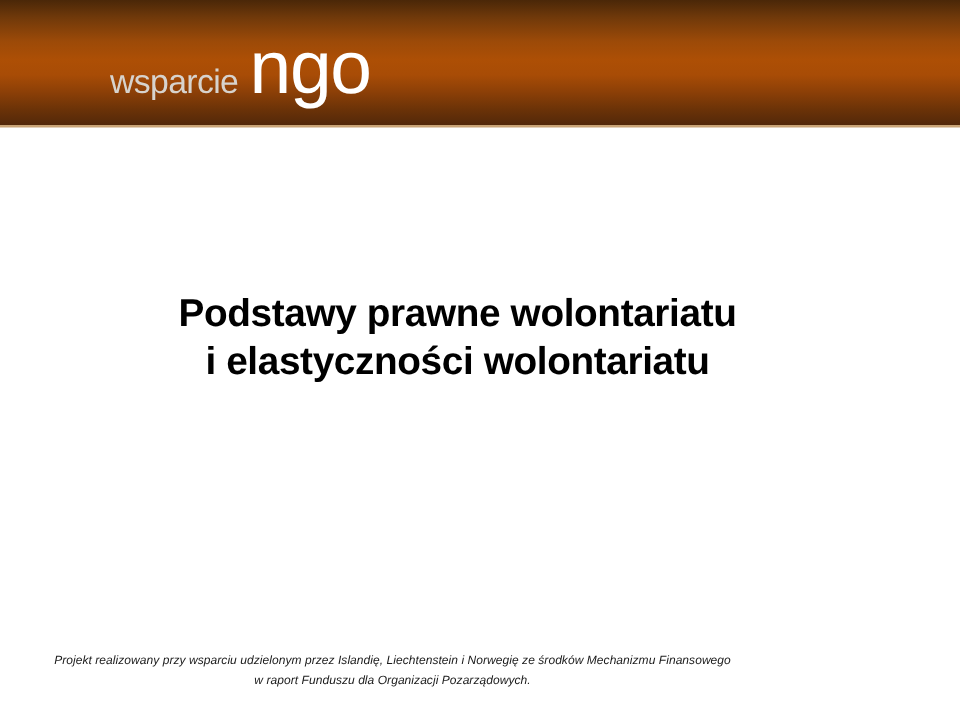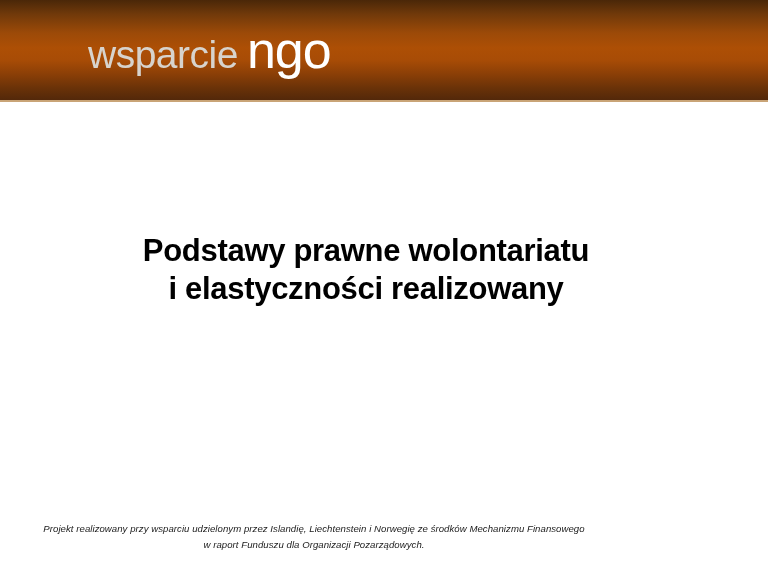--- a/index.html
+++ b/index.html
@@ -45,27 +45,27 @@
   .wordmark {
     position: absolute;
     left: 88px;
     top: 24px;
     height: 62px;
     display: flex;
     align-items: baseline;
     white-space: nowrap;
   }
   .wordmark-sparcie {
-    font-size: 39px;
+    font-size: 27px;
     color: #d7d3cd;
     letter-spacing: -0.5px;
     line-height: 1;
   }
   .wordmark-ngo {
-    font-size: 52px;
+    font-size: 60px;
     color: #ffffff;
     letter-spacing: -1px;
     line-height: 1;
     margin-left: 9px;
   }
 
   .bullet-list {
     position: absolute;
     left: 405px;
     top: 26px;
@@ -144,21 +144,21 @@
     <span class="wordmark-sparcie">wsparcie</span>
     <span class="wordmark-ngo">ngo</span>
   </div>
 
 
 </div>
 <div class="header-rule"></div>
 
 <div class="title-block">
   <div class="title-line">Podstawy prawne wolontariatu</div>
-  <div class="title-line">i elastyczności realizowany</div>
+  <div class="title-line">i elastyczności wolontariatu</div>
 </div>
 
 <div class="logo-strip">
 
   
   
 
   
   
 

